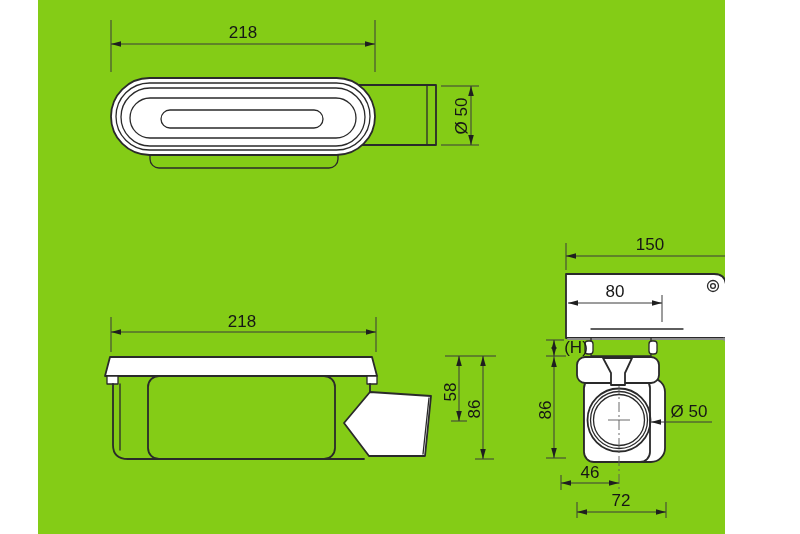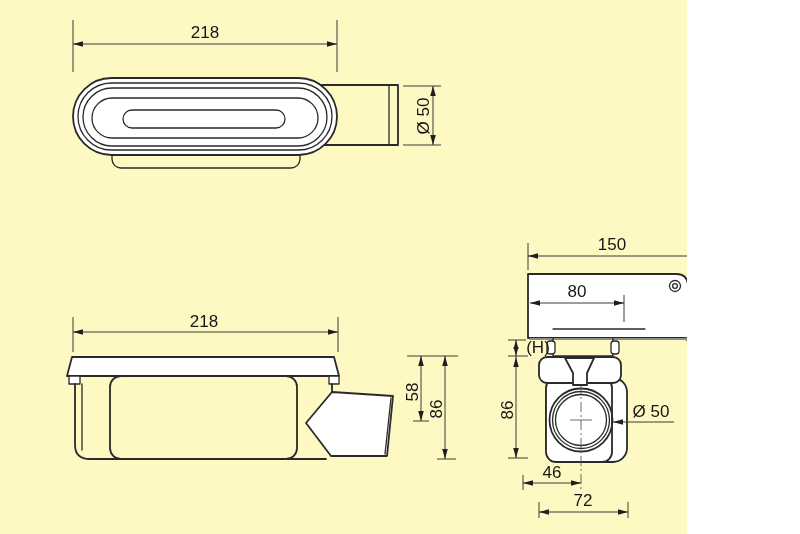--- a/index.html
+++ b/index.html
@@ -1,16 +1,16 @@
 <!DOCTYPE html>
 <html><head>
 <meta charset="utf-8">
 <style>
   html,body{margin:0;padding:0;background:#ffffff;}
-  .page{position:relative;width:687px;height:534px;background:#fef9c3;overflow:hidden;}
+  .page{position:relative;width:687px;height:534px;background:#84cc16;overflow:hidden;margin-left:38px;}
   svg{display:block;}
   .obj{stroke:#2a2a2a;stroke-width:1.8;fill:none;stroke-linejoin:round;stroke-linecap:round;}
   .obj2{stroke:#2a2a2a;stroke-width:1.3;fill:none;stroke-linejoin:round;stroke-linecap:round;}
   .fillw{fill:#ffffff;}
   .gray{stroke:#8d8d8d;fill:none;stroke-linecap:round;}
   .dim{stroke:#3a3a3a;stroke-width:1;fill:none;}
   .cl{stroke:#5a5a5a;stroke-width:0.9;fill:none;}
   .arr{fill:#1f1f1f;stroke:none;}
   .dimtext{font-family:"Liberation Sans","DejaVu Sans",sans-serif;font-size:17px;fill:#161616;}
 </style>

